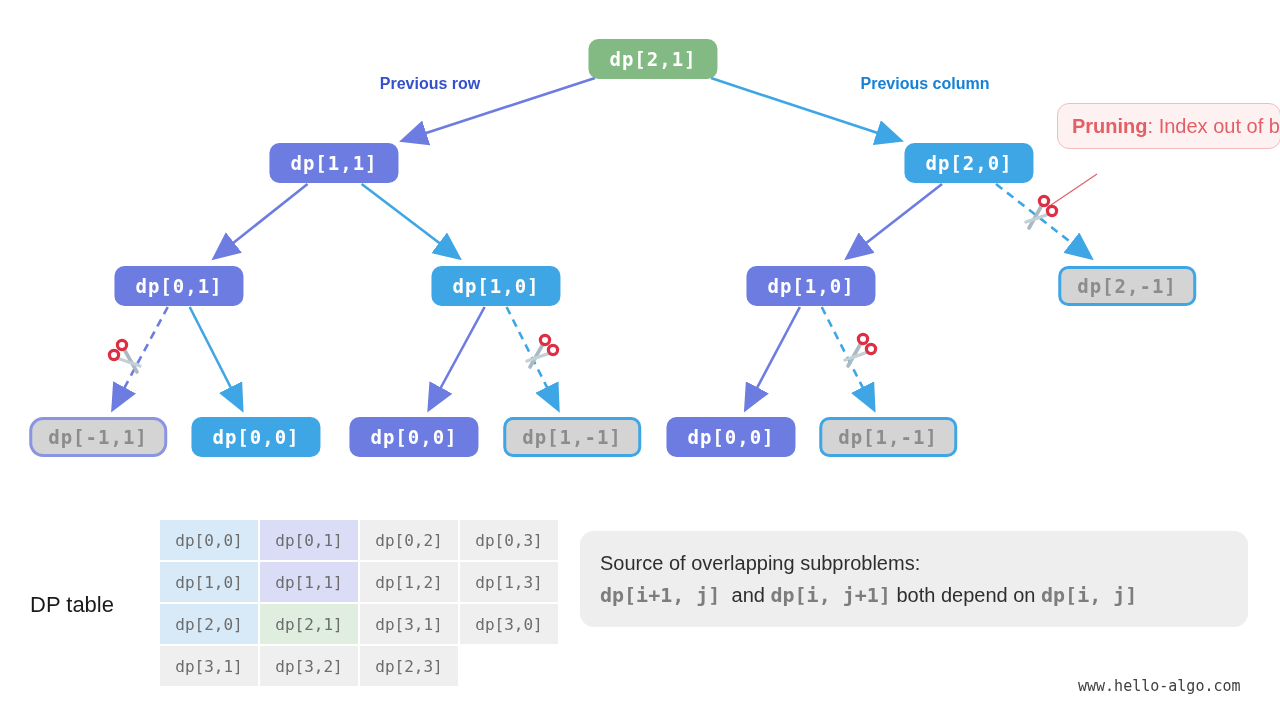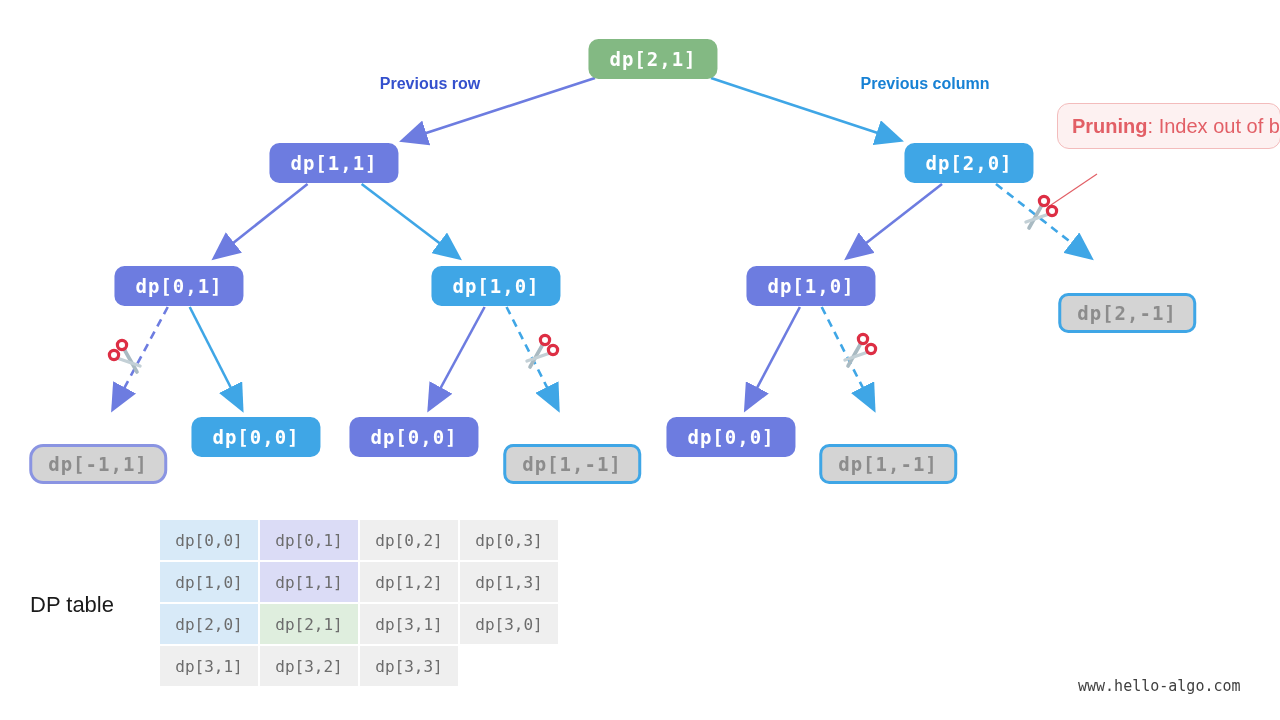--- a/index.html
+++ b/index.html
@@ -8,21 +8,21 @@
   #edges-svg{position:absolute;left:0;top:0;width:1280px;height:720px;}
   
   .node{position:absolute;transform:translate(-50%,-50%);
         font-family:"DejaVu Sans Mono","Liberation Mono",monospace;
         font-weight:bold;font-size:19px;letter-spacing:1px;color:#fff;
         padding:9px 21px;border-radius:10px;white-space:nowrap;}
   .node.green {background:var(--green);}
   .node.purple{background:var(--purple);}
   .node.blue  {background:var(--blue);}
   .node.pruned-purple,.node.pruned-blue{
-        background:var(--pruned-bg);color:var(--pruned-text);padding:6px 16px;margin-top:27px;}
+        background:var(--pruned-bg);color:var(--pruned-text);padding:6px 16px;}
   .node.pruned-purple{border:3px solid var(--pruned-border-purple);}
   .node.pruned-blue  {border:3px solid var(--blue);}
   
   .edge-label{position:absolute;transform:translate(-50%,-50%);
         font-weight:bold;font-size:16px;white-space:nowrap;}
   .edge-label.row{color:var(--label-row);}
   .edge-label.col{color:var(--label-col);}
   
   .callout{position:absolute;background:var(--callout-bg);
         border:1.5px solid var(--callout-border);border-radius:12px;
@@ -132,18 +132,22 @@
       <div class="dp-cell blue">dp[1,0]</div>
       <div class="dp-cell purple">dp[1,1]</div>
       <div class="dp-cell gray">dp[1,2]</div>
       <div class="dp-cell gray">dp[1,3]</div>
       <div class="dp-cell blue">dp[2,0]</div>
       <div class="dp-cell green">dp[2,1]</div>
       <div class="dp-cell gray">dp[3,1]</div>
       <div class="dp-cell gray">dp[3,0]</div>
       <div class="dp-cell gray">dp[3,1]</div>
       <div class="dp-cell gray">dp[3,2]</div>
-      <div class="dp-cell gray">dp[3,3]</div>
+      <div class="dp-cell gray">dp[2,3]</div>
     </div>
 
+  <div class="note-box" id="note-box" style="left: 580px; top: 531px; width: 628px;">
+    <div>Source of overlapping subproblems:</div>
+    <div id="note-line2"><span class="mono" style="white-space: pre;">dp[i+1, j]</span><span style="white-space: pre;">  and </span><span class="mono" style="white-space: pre;">dp[i, j+1]</span><span style="white-space: pre;"> both depend on </span><span class="mono" style="white-space: pre;">dp[i, j]</span></div>
+  </div>
 
   <div class="watermark" id="watermark" style="left: 1078px; top: 677px;">www.hello-algo.com</div>
 </div>
 
 </body></html>

